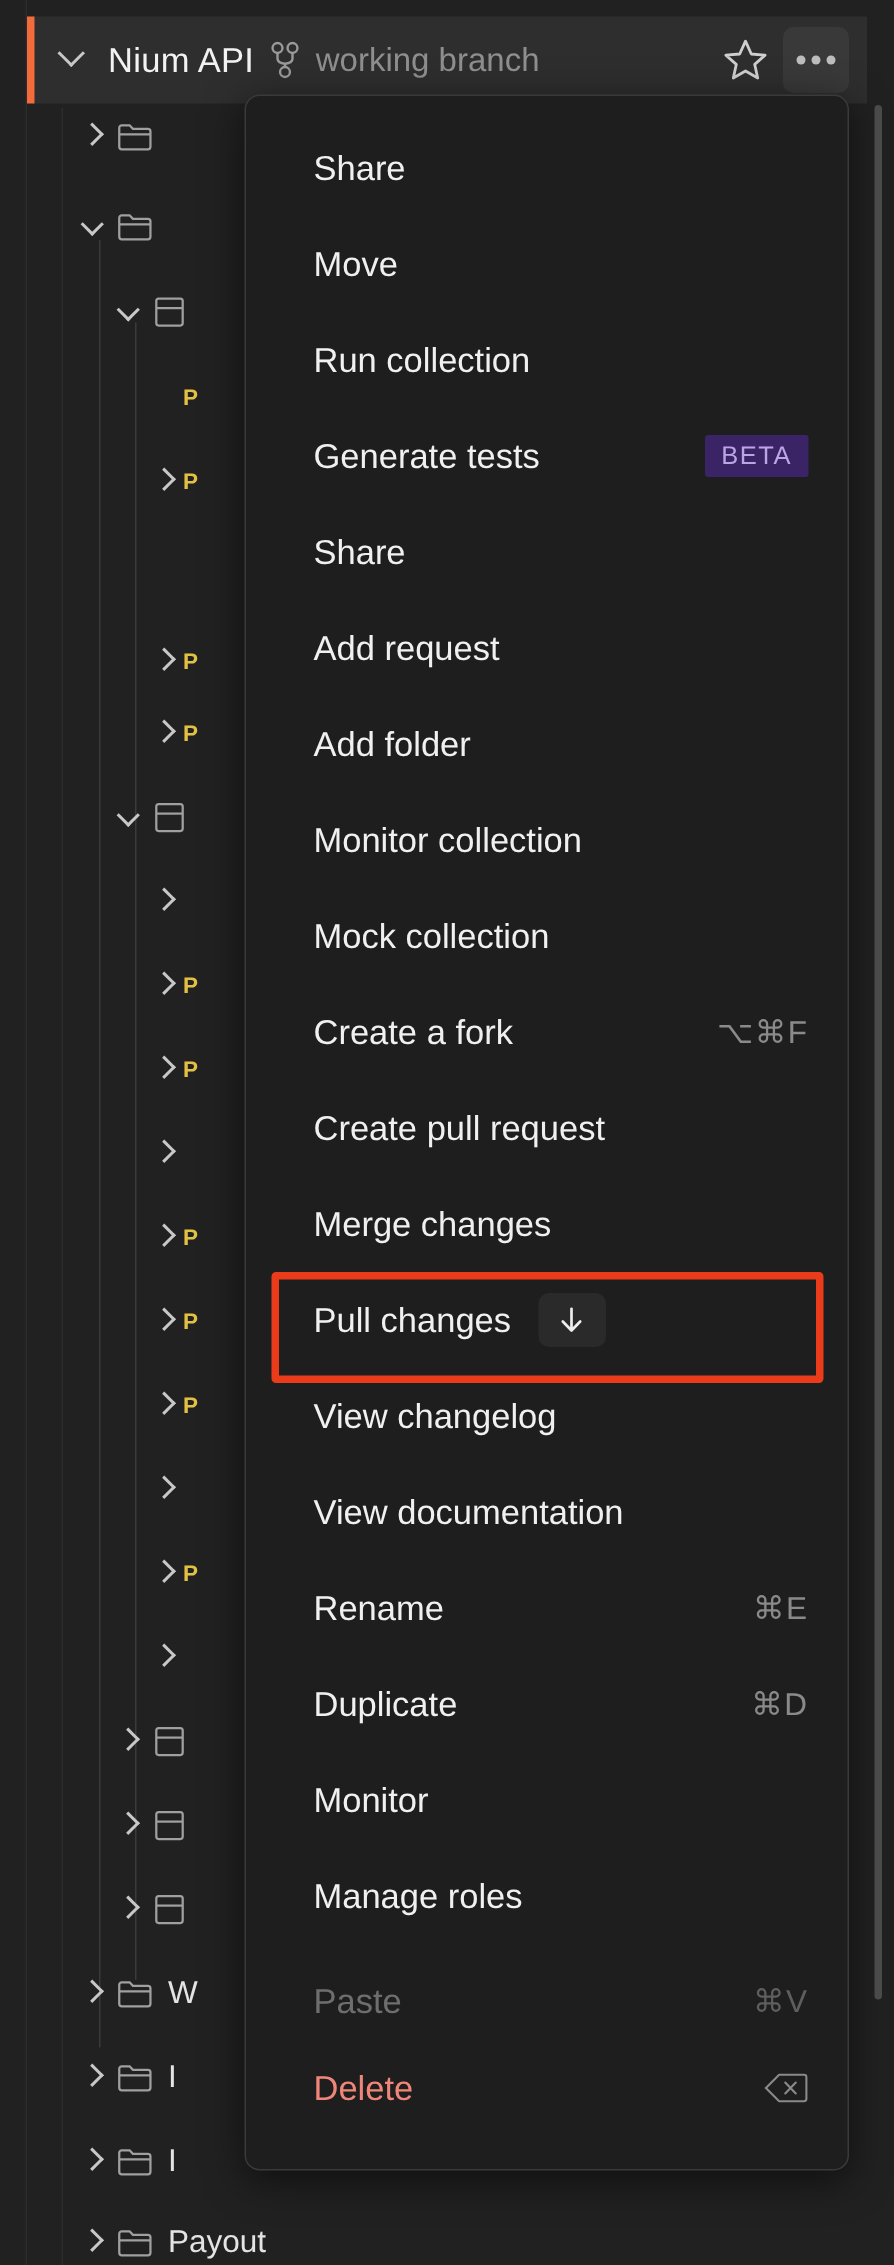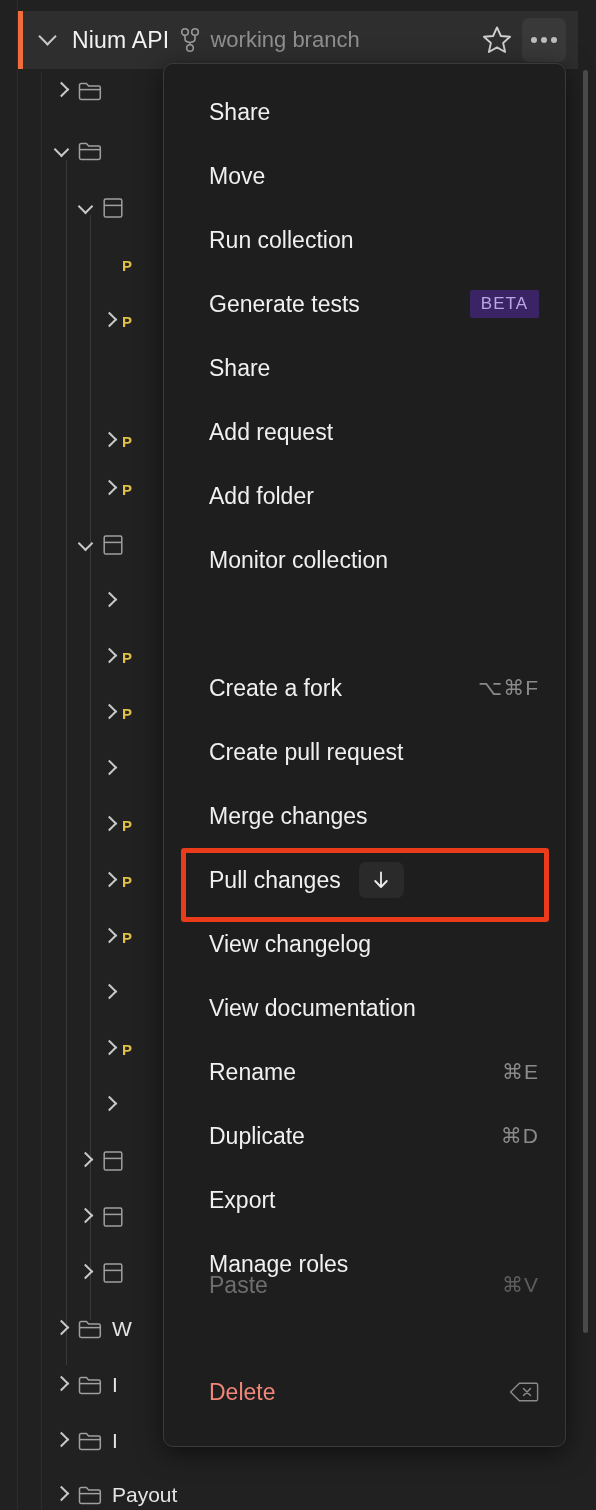--- a/index.html
+++ b/index.html
@@ -491,20 +491,24 @@
       <span class="mi-spacer"></span>
     </div>
     <div class="menu-item" style="top: 400px; align-items: center;">
       <span class="mi-label">Add folder</span>
       <span class="mi-spacer"></span>
     </div>
     <div class="menu-item" style="top: 464px;">
       <span class="mi-label">Monitor collection</span>
       <span class="mi-spacer"></span>
     </div>
+    <div class="menu-item" style="top: 528px;">
+      <span class="mi-label">Mock collection</span>
+      <span class="mi-spacer"></span>
+    </div>
     <div class="menu-item" style="top: 592px;">
       <span class="mi-label">Create a fork</span>
       <span class="mi-spacer"></span>
       <span class="mi-shortcut">⌥⌘F</span>
     </div>
     <div class="menu-item" style="top: 656px;">
       <span class="mi-label">Create pull request</span>
       <span class="mi-spacer"></span>
     </div>
     <div class="menu-item" style="top: 720px; align-items: center;">
@@ -532,28 +536,28 @@
       <span class="mi-label">Rename</span>
       <span class="mi-spacer"></span>
       <span class="mi-shortcut">⌘E</span>
     </div>
     <div class="menu-item" style="top: 1040px;">
       <span class="mi-label">Duplicate</span>
       <span class="mi-spacer"></span>
       <span class="mi-shortcut">⌘D</span>
     </div>
     <div class="menu-item" style="top: 1104px;">
-      <span class="mi-label">Export</span>
+      <span class="mi-label">Monitor</span>
       <span class="mi-spacer"></span>
     </div>
     <div class="menu-item" style="top: 1168px;">
       <span class="mi-label">Manage roles</span>
       <span class="mi-spacer"></span>
     </div>
-    <div class="menu-item disabled" style="top: 1189px;">
+    <div class="menu-item disabled" style="top: 1238px;">
       <span class="mi-label">Paste</span>
       <span class="mi-spacer"></span>
       <span class="mi-shortcut">⌘V</span>
     </div>
     <div class="menu-item danger" style="top: 1296px;">
       <span class="mi-label">Delete</span>
       <span class="mi-spacer"></span>
       <span style="display: inline-flex;">
         <svg width="30" height="24" viewBox="0 0 30 24">
           <path d="M10.4 3.2H27a1.6 1.6 0 0 1 1.6 1.6v14.4a1.6 1.6 0 0 1-1.6 1.6H10.4L1.6 12z" fill="none" stroke="#8a8a8a" stroke-width="1.4"></path>

